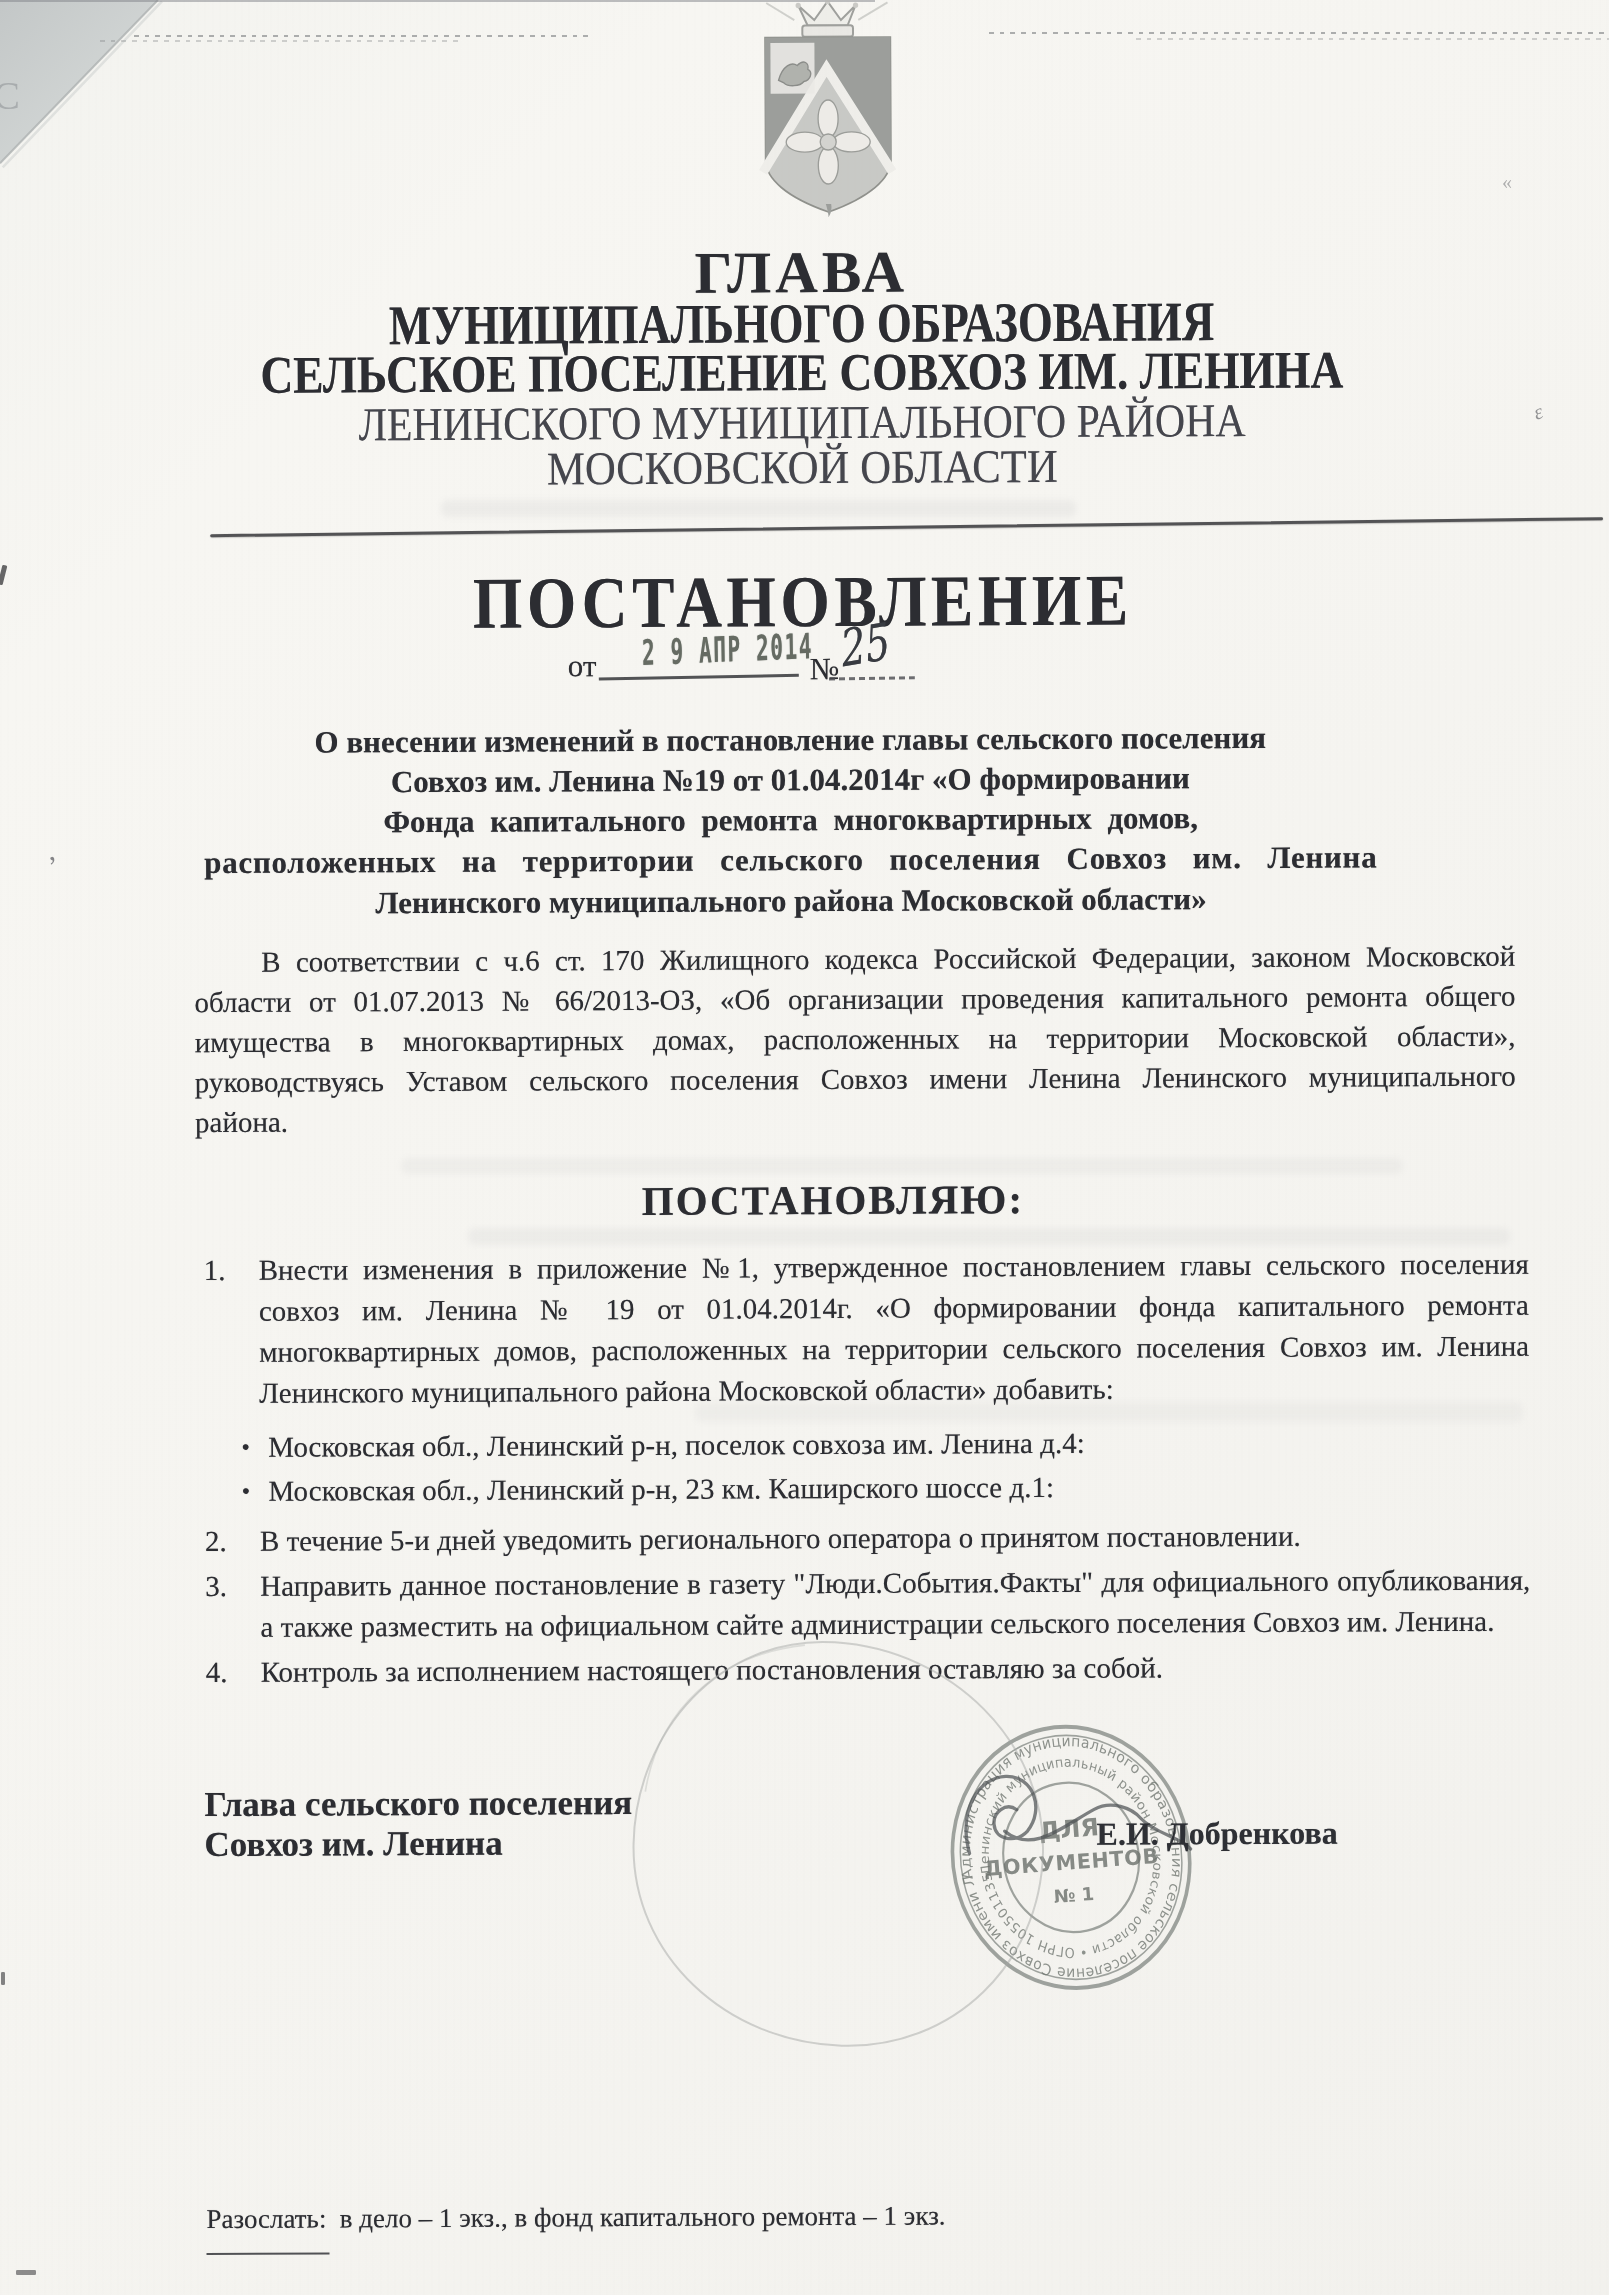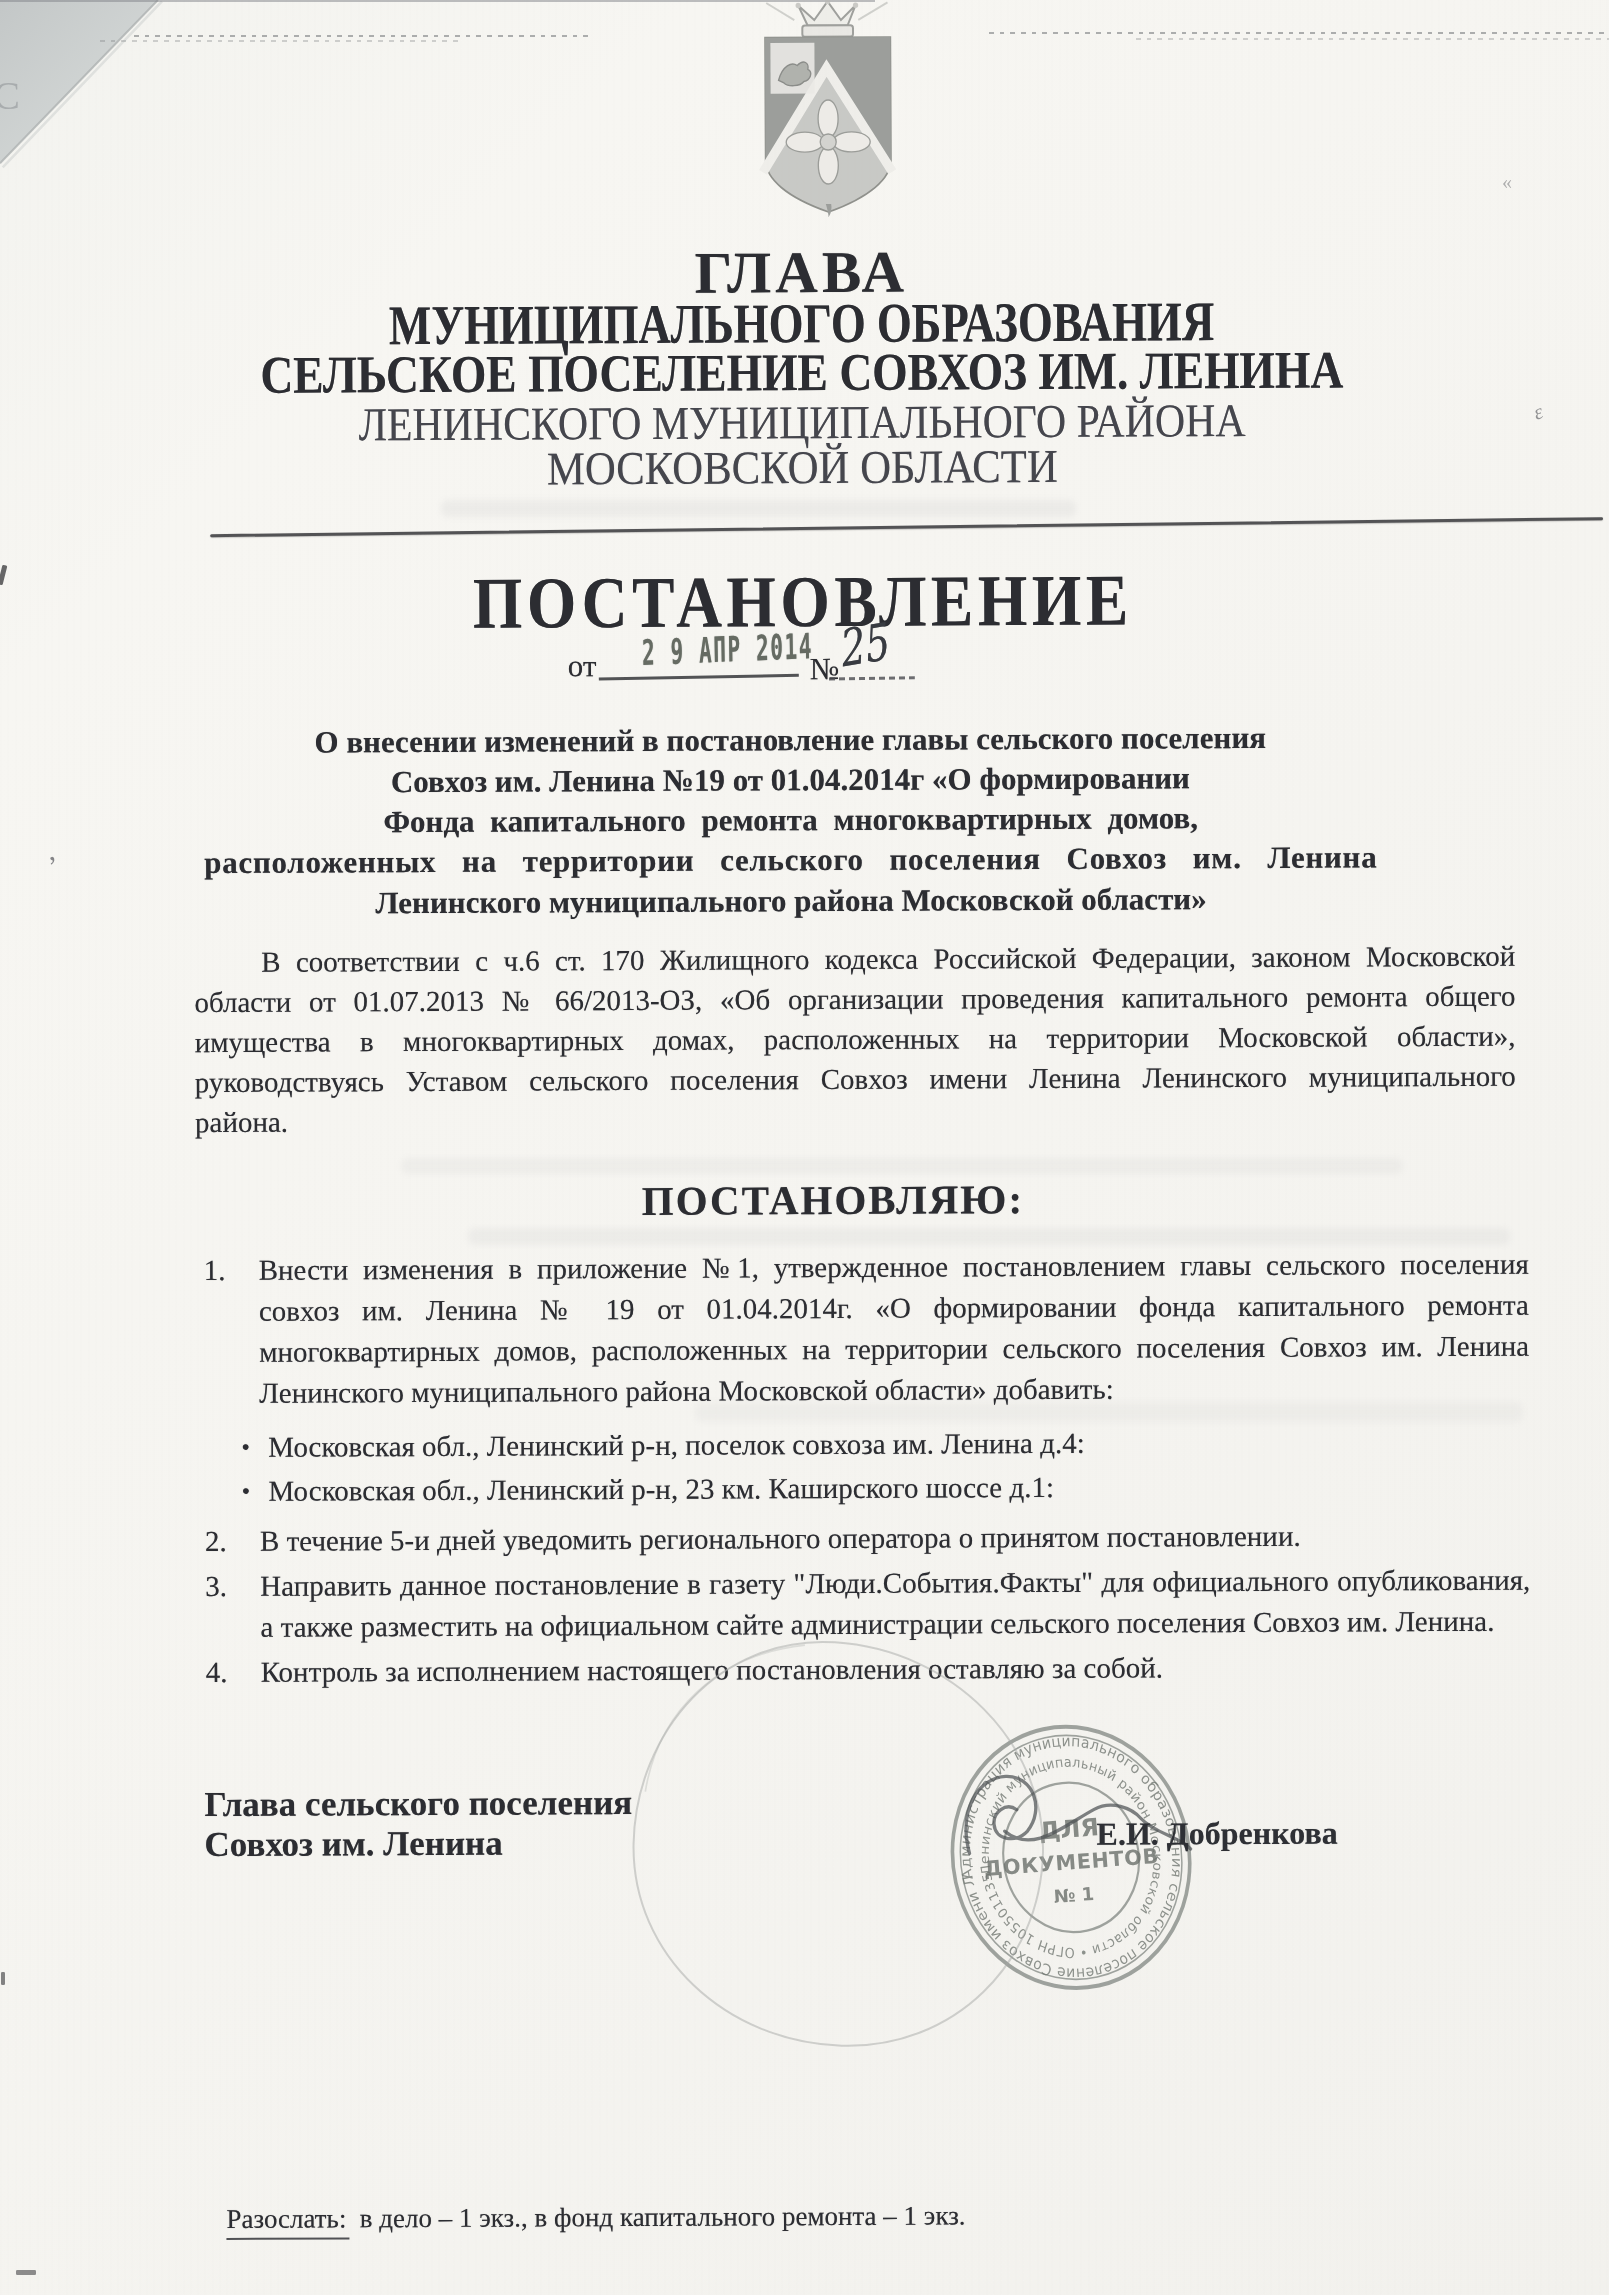--- a/index.html
+++ b/index.html
@@ -59,21 +59,21 @@
   .bullets{margin-left:18.7px;margin-top:13.4px;}
   .bitem{display:flex;margin-bottom:2.7px;}
   .bdot{width:45px;flex:none;text-align:center;font-size:24px;line-height:41px;}
   .mt1{margin-top:9.4px;} .mt2{margin-top:4px;}
 
   .post-block{left:200px;top:1782px;font-size:35px;font-weight:bold;line-height:40px;}
   .signer-name{left:1092px;top:1817px;font-size:32px;font-weight:bold;color:#2e3035;z-index:6;
     text-shadow:0 0 0.7px rgba(46,48,53,.5);}
 
   .footer{left:200px;top:2201px;font-size:27px;}
-  .footer-label{border-bottom:2px solid rgba(52,53,58,.85);padding-bottom:4px;padding-right:2.7px;margin-left:20px;}
+  .footer-label{border-bottom:2px solid rgba(52,53,58,.85);padding-bottom:19px;padding-right:2.7px;}
   .footer-text{margin-left:10.7px;}
 
   
   .dots{position:absolute;height:2px;opacity:.55;
     background:repeating-linear-gradient(90deg,#6f7275 0 4.7px,transparent 4.7px 10.7px);}
   .dots.light{opacity:.3;}
   .strike{left:124px;top:411px;width:875px;height:2px;background:#808287;opacity:.5;}
   .smudge{position:absolute;background:#96979c;filter:blur(3.3px);border-radius:6.7px;}
   .edge-mark{position:absolute;background:#353538;border-radius:1.3px;}
   .pencil{position:absolute;color:#8e9295;font-size:29px;opacity:.55;}

